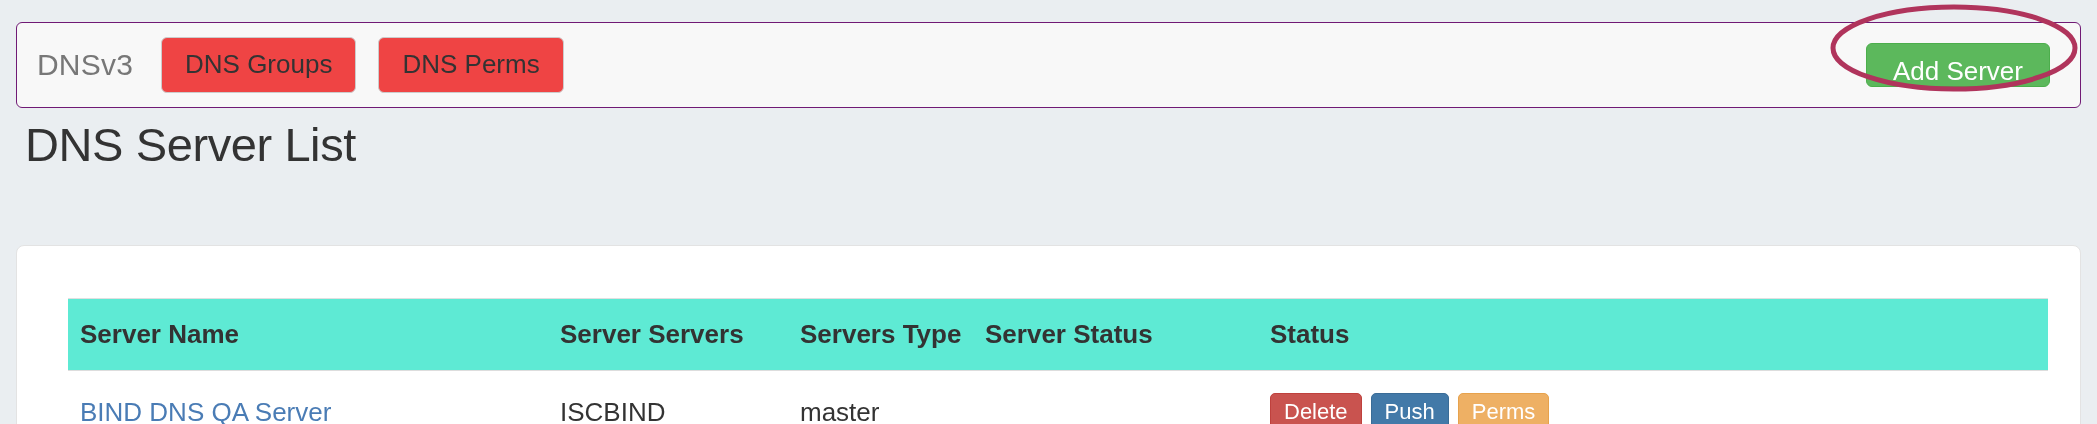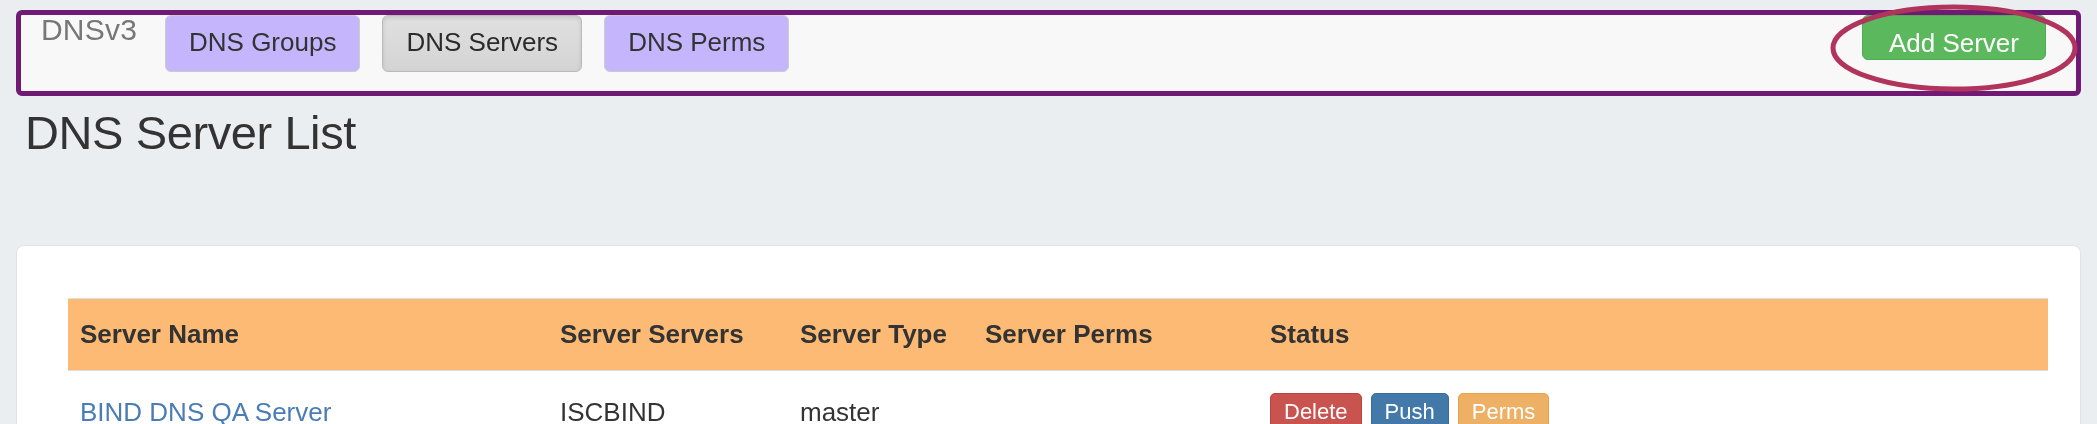--- a/index.html
+++ b/index.html
@@ -14,49 +14,49 @@
     font-family: "Liberation Sans", sans-serif;
     -webkit-font-smoothing: antialiased;
     overflow: hidden;
     position: relative;
   }
 
   
   .navbar {
     position: absolute;
     left: 16px;
-    top: 10px;
+    top: 22px;
     width: 2065px;
     height: 86px;
     background: #f8f8f8;
-    border: 5px solid #701a75;
+    border: 1px solid #701a75;
     border-radius: 6px;
     box-sizing: border-box;
     display: flex;
-    align-items: flex-start;
+    align-items: center;
     padding: 0 20px 0 0;
   }
   .brand {
     font-size: 30px;
     color: #777777;
     margin-left: 20px;
     margin-right: 28px;
     line-height: 1;
     white-space: nowrap;
     letter-spacing: 0.2px;
   }
   .tabs {
     display: flex;
     align-items: center;
     gap: 22px;
   }
   .tab {
     font-size: 26px;
     color: #333333;
-    background: #c4b5fd;
+    background: #ef4444;
     border: 1px solid #cccccc;
     border-radius: 6px;
     padding: 12px 23px 13px 23px;
     line-height: 1.15;
     white-space: nowrap;
     cursor: pointer;
     box-sizing: border-box;
   }
   .tab.active {
     background: linear-gradient(to bottom, #e0e0e0 0%, #d4d4d4 100%);
@@ -90,21 +90,21 @@
     width: 252px;
     height: 88px;
     pointer-events: none;
     z-index: 40;
   }
 
   
   .page-title {
     position: absolute;
     left: 25px;
-    top: 107px;
+    top: 119px;
     font-size: 47px;
     font-weight: normal;
     color: #333333;
     margin: 0;
     line-height: 1.1;
     letter-spacing: -0.4px;
   }
 
   .card {
     position: absolute;
@@ -125,21 +125,21 @@
     top: 52px;
     width: 1980px;
     border-collapse: collapse;
     table-layout: fixed;
   }
   table.server-table thead th {
     text-align: left;
     font-size: 26px;
     font-weight: bold;
     color: #333333;
-    background: #fdba74;
+    background: #5eead4;
     border-top: 1px solid #e0e0e0;
     border-bottom: 1px solid #dddddd;
     padding: 20px 0 20px 12px;
     white-space: nowrap;
   }
   table.server-table tbody td {
     font-size: 26px;
     color: #333333;
     padding: 22px 0 22px 12px;
     vertical-align: middle;
@@ -178,21 +178,20 @@
   .btn-perms  { background: #eeb064; border-color: #e7a24c; }
 </style>
 </head>
 <body>
 
 <div class="navbar">
   <div class="brand">DNSv3</div>
 
   <nav class="tabs">
     <button class="tab">DNS Groups</button>
-    <button class="tab active">DNS Servers</button>
     <button class="tab">DNS Perms</button>
   </nav>
 
   <div class="navbar-right">
     <button class="btn-add">Add Server</button>
   </div>
 </div>
 
 <svg class="annotation" viewBox="0 0 252 88" xmlns="http://www.w3.org/2000/svg">
   <ellipse cx="126" cy="44" rx="121" ry="41" fill="none" stroke="#b0345c" stroke-width="5"></ellipse>
@@ -206,22 +205,22 @@
       <col class="col-name">
       <col class="col-backend">
       <col class="col-type">
       <col class="col-status">
       <col class="col-actions">
     </colgroup>
     <thead>
       <tr>
         <th>Server Name</th>
         <th>Server Servers</th>
-        <th>Server Type</th>
-        <th>Server Perms</th>
+        <th>Servers Type</th>
+        <th>Server Status</th>
         <th>Status</th>
       </tr>
     </thead>
     <tbody>
       <tr>
         <td>
           <a class="server-link" href="#">BIND DNS QA Server</a>
         </td>
         <td>ISCBIND</td>
         <td>master</td>

